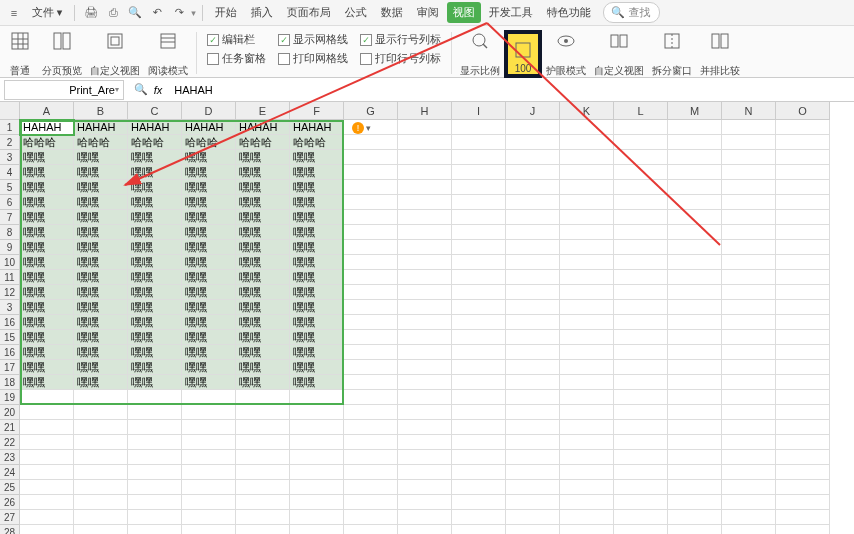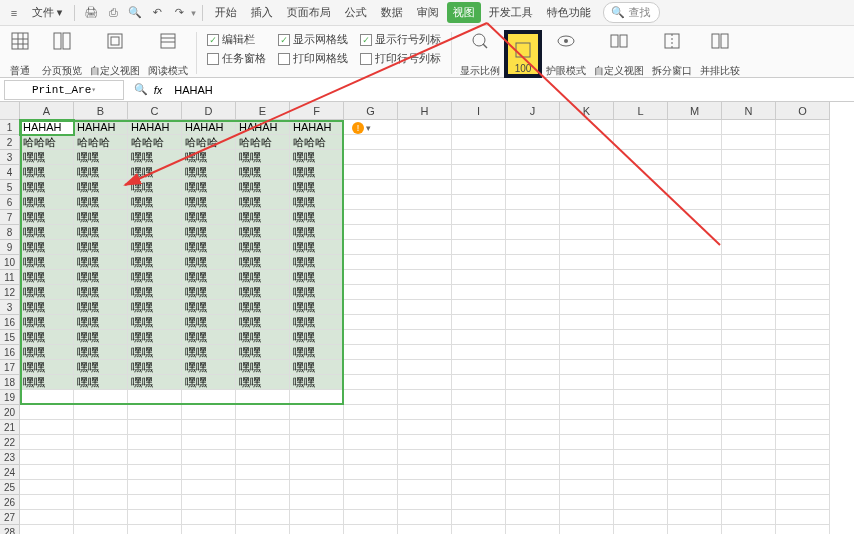--- a/index.html
+++ b/index.html
@@ -20,21 +20,21 @@
     .ribbon-icon { width: 22px; height: 22px; display: flex; align-items: center; justify-content: center; }
     .ribbon-label { font-size: 10px; color: #444; white-space: nowrap; margin-top: 2px; }
     .ribbon-group-sep { width: 1px; height: 42px; background: #ddd; margin: 2px 4px; }
     .checkbox-group { display: flex; flex-direction: column; gap: 4px; padding: 2px 6px; }
     .check-row { display: flex; align-items: center; gap: 3px; color: #444; }
     .check-box { width: 12px; height: 12px; border: 1px solid #888; display: inline-flex; align-items: center; justify-content: center; font-size: 9px; background: #fff; }
     .check-box.checked::after { content: "✓"; color: #4CAF50; }
     
     
     .formula-bar { display: flex; align-items: center; height: 24px; background: #fff; border-bottom: 1px solid #ccc; }
-    .name-box { width: 120px; height: 20px; border: 1px solid #ccc; margin: 0 4px; padding: 0 4px; display: flex; align-items: center; justify-content: center; background: #fff; font-family: Liberation Mono, monospace; }
+    .name-box { width: 120px; height: 20px; border: 1px solid #ccc; margin: 0 4px; padding: 0 4px; display: flex; align-items: center; justify-content: flex-end; background: #fff; }
     .fx-area { display: flex; align-items: center; gap: 6px; padding: 0 6px; }
     .formula-input { flex: 1; height: 20px; padding: 0 6px; display: flex; align-items: center; }
     
     
     .grid-wrap { position: relative; background: #fff; height: calc(534px - 26px - 52px - 24px); overflow: hidden; }
     .sel-all { position: absolute; top: 0; left: 0; width: 20px; height: 18px; background: #eee; border-right: 1px solid #ccc; border-bottom: 1px solid #ccc; }
     .col-headers { position: absolute; top: 0; left: 20px; display: flex; height: 18px; }
     .col-h { border-right: 1px solid #ccc; border-bottom: 1px solid #ccc; background: #eee; text-align: center; line-height: 18px; color: #444; }
     .row-headers { position: absolute; top: 18px; left: 0; width: 20px; }
     .row-h { height: 15px; border-right: 1px solid #ccc; border-bottom: 1px solid #ccc; background: #eee; text-align: center; line-height: 15px; color: #444; font-size: 10px; }

